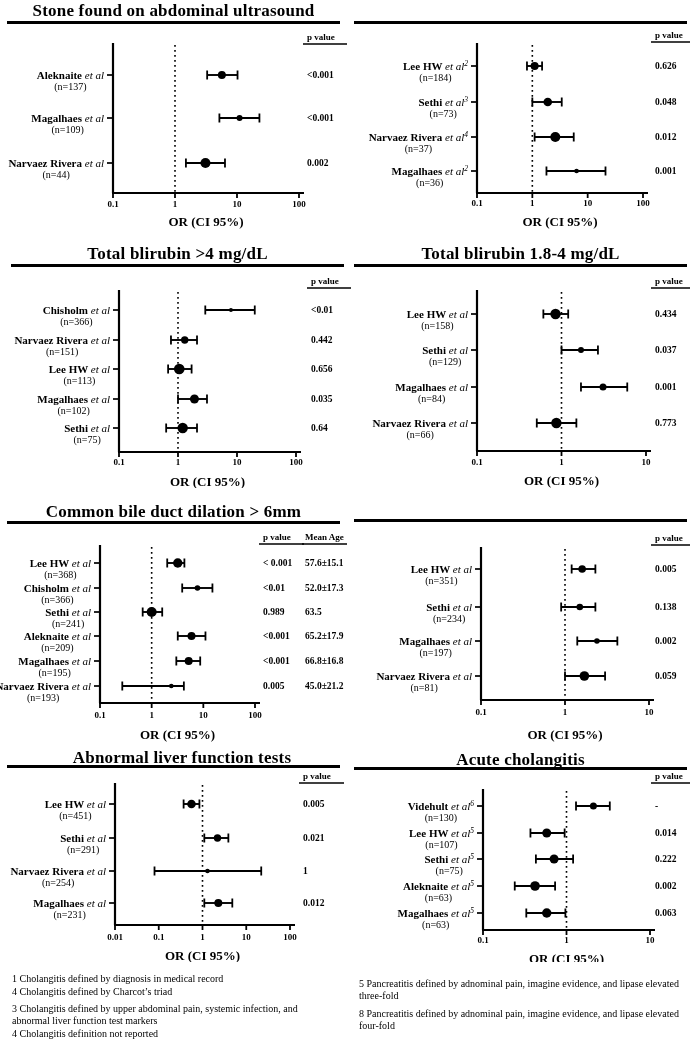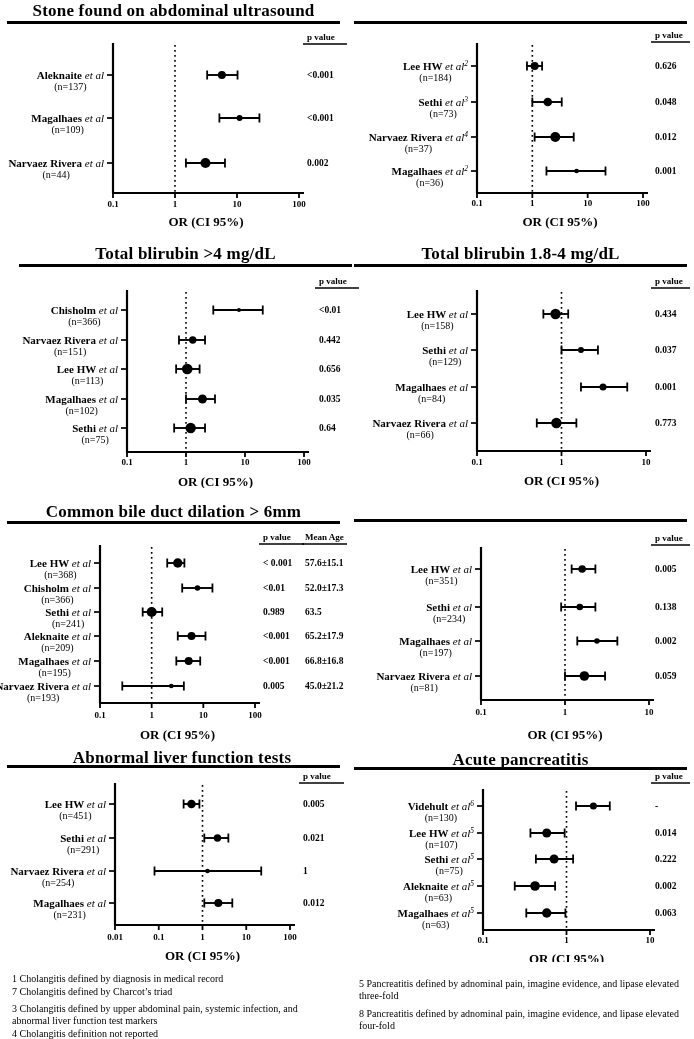--- a/index.html
+++ b/index.html
@@ -121,21 +121,21 @@
           <text x="82.7578125" y="185.5" fill="#000" font-size="10" text-anchor="middle" font-weight="normal" font-style="normal" font-family="&quot;Liberation Serif&quot;,&quot;DejaVu Serif&quot;,serif">(n=36)</text>
           <line x1="199.4584119490496" y1="171" x2="258.4961343086102" y2="171" stroke="#000" stroke-width="1.9"></line>
           <line x1="199.4584119490496" y1="166.5" x2="199.4584119490496" y2="175.5" stroke="#000" stroke-width="1.8"></line>
           <line x1="258.4961343086102" y1="166.5" x2="258.4961343086102" y2="175.5" stroke="#000" stroke-width="1.8"></line>
           <circle cx="229.56351040309818" cy="171" r="2.3" fill="#000"></circle>
           <text x="308" y="174" fill="#000" font-size="9.5" text-anchor="start" font-weight="bold" font-style="normal" font-family="&quot;Liberation Serif&quot;,&quot;DejaVu Serif&quot;,serif">0.001</text>
         </g>
       </svg>
   </section>
 
-  <section class="panel" id="p2" style="left: 12px; top: 238px; width: 347px; height: 250px;">
+  <section class="panel" id="p2" style="left: 4px; top: 238px; width: 347px; height: 250px;">
     <h2 class="ptitle" style="top: 6px;">Total blirubin &gt;4 mg/dL</h2>
     <div class="trule" style="top: 26px;"></div>
     <svg class="plot" id="svg2" width="347" height="250" viewBox="0 0 347 250">
         <line x1="174" y1="54" x2="174" y2="213" stroke="#000" stroke-width="1.6" stroke-dasharray="1.7 3.3"></line>
         <line x1="115" y1="52" x2="115" y2="214" stroke="#000" stroke-width="2.2"></line>
         <line x1="114" y1="214" x2="297" y2="214" stroke="#000" stroke-width="2.2"></line>
         <line x1="115" y1="214" x2="115" y2="219" stroke="#000" stroke-width="1.8"></line>
         <text x="115" y="227" fill="#000" font-size="9" text-anchor="middle" font-weight="bold" font-style="normal" font-family="&quot;Liberation Serif&quot;,&quot;DejaVu Serif&quot;,serif">0.1</text>
         <line x1="174" y1="214" x2="174" y2="219" stroke="#000" stroke-width="1.8"></line>
         <text x="174" y="227" fill="#000" font-size="9" text-anchor="middle" font-weight="bold" font-style="normal" font-family="&quot;Liberation Serif&quot;,&quot;DejaVu Serif&quot;,serif">1</text>
@@ -462,21 +462,21 @@
           <line x1="204.31092997567234" y1="161" x2="232.30430413518195" y2="161" stroke="#000" stroke-width="1.9"></line>
           <line x1="204.31092997567234" y1="156.5" x2="204.31092997567234" y2="165.5" stroke="#000" stroke-width="1.8"></line>
           <line x1="232.30430413518195" y1="156.5" x2="232.30430413518195" y2="165.5" stroke="#000" stroke-width="1.8"></line>
           <circle cx="218.3255928257697" cy="161" r="4" fill="#000"></circle>
           <text x="303" y="164" fill="#000" font-size="9.5" text-anchor="start" font-weight="bold" font-style="normal" font-family="&quot;Liberation Serif&quot;,&quot;DejaVu Serif&quot;,serif">0.012</text>
         </g>
       </svg>
   </section>
 
   <section class="panel" id="p7" style="left: 347px; top: 742px; width: 347px; height: 220px;">
-    <h2 class="ptitle" style="top: 8px;">Acute pancreatitis</h2>
+    <h2 class="ptitle" style="top: 8px;">Acute cholangitis</h2>
     <div class="trule" style="top: 25px;"></div>
     <svg class="plot" id="svg7" width="347" height="220" viewBox="0 0 347 220">
         <line x1="219.5" y1="49" x2="219.5" y2="187" stroke="#000" stroke-width="1.6" stroke-dasharray="1.7 3.3"></line>
         <line x1="136" y1="47" x2="136" y2="188" stroke="#000" stroke-width="2.2"></line>
         <line x1="135" y1="188" x2="308" y2="188" stroke="#000" stroke-width="2.2"></line>
         <line x1="136" y1="188" x2="136" y2="193" stroke="#000" stroke-width="1.8"></line>
         <text x="136" y="201" fill="#000" font-size="9" text-anchor="middle" font-weight="bold" font-style="normal" font-family="&quot;Liberation Serif&quot;,&quot;DejaVu Serif&quot;,serif">0.1</text>
         <line x1="219.5" y1="188" x2="219.5" y2="193" stroke="#000" stroke-width="1.8"></line>
         <text x="219.5" y="201" fill="#000" font-size="9" text-anchor="middle" font-weight="bold" font-style="normal" font-family="&quot;Liberation Serif&quot;,&quot;DejaVu Serif&quot;,serif">1</text>
         <line x1="303" y1="188" x2="303" y2="193" stroke="#000" stroke-width="1.8"></line>
@@ -532,20 +532,20 @@
           <line x1="179.2959139798036" y1="166.5" x2="179.2959139798036" y2="175.5" stroke="#000" stroke-width="1.8"></line>
           <line x1="218.39543981123143" y1="166.5" x2="218.39543981123143" y2="175.5" stroke="#000" stroke-width="1.8"></line>
           <circle cx="199.74623746250526" cy="171" r="4.7" fill="#000"></circle>
           <text x="308" y="174" fill="#000" font-size="9.5" text-anchor="start" font-weight="bold" font-style="normal" font-family="&quot;Liberation Serif&quot;,&quot;DejaVu Serif&quot;,serif">0.063</text>
         </g>
       </svg>
   </section>
 
   <aside class="footnotes">
     <p style="left:5px;top:966px;width:330px">1 Cholangitis defined by diagnosis in medical record</p>
-    <p style="left:5px;top:979px;width:330px">7 Cholangitis defined by Charcot’s triad</p>
+    <p style="left:5px;top:979px;width:330px">4 Cholangitis defined by Charcot’s triad</p>
     <p style="left:5px;top:996px;width:300px">3 Cholangitis defined by upper abdominal pain, systemic infection, and abnormal liver function test markers</p>
     <p style="left:5px;top:1021px;width:330px">4 Cholangitis definition not reported</p>
     <p style="left:352px;top:971px;width:336px">5 Pancreatitis defined by adnominal pain, imagine evidence, and lipase elevated three-fold</p>
     <p style="left:352px;top:1001px;width:336px">8 Pancreatitis defined by adnominal pain, imagine evidence, and lipase elevated four-fold</p>
   </aside>
 
 </div>
 
 </body></html>

